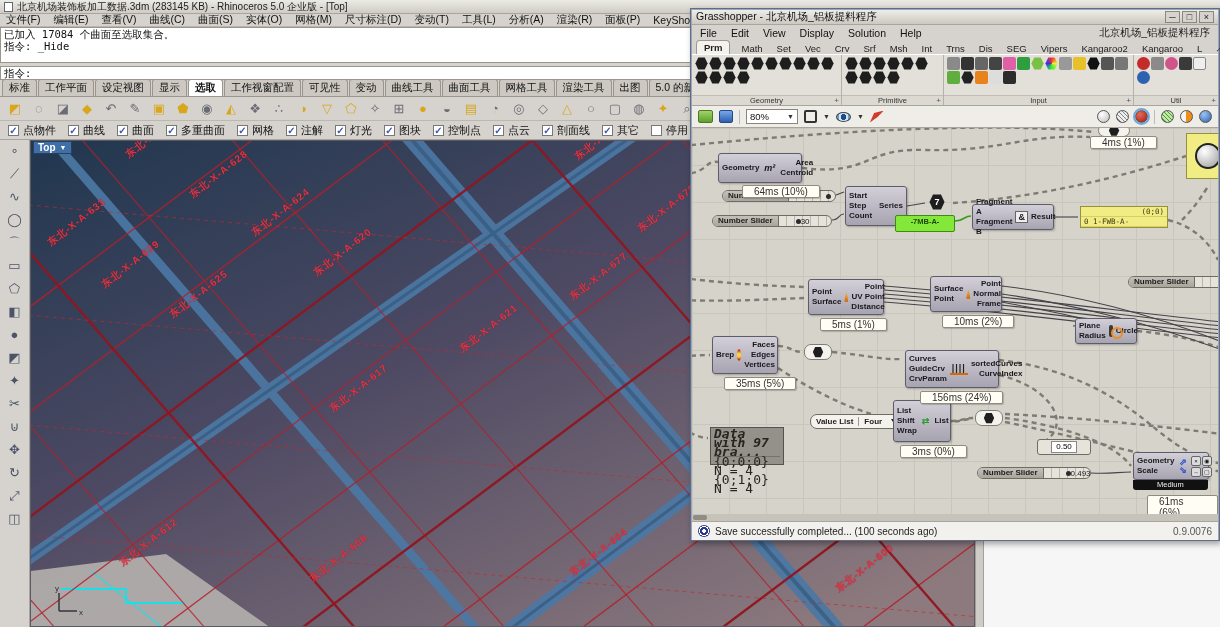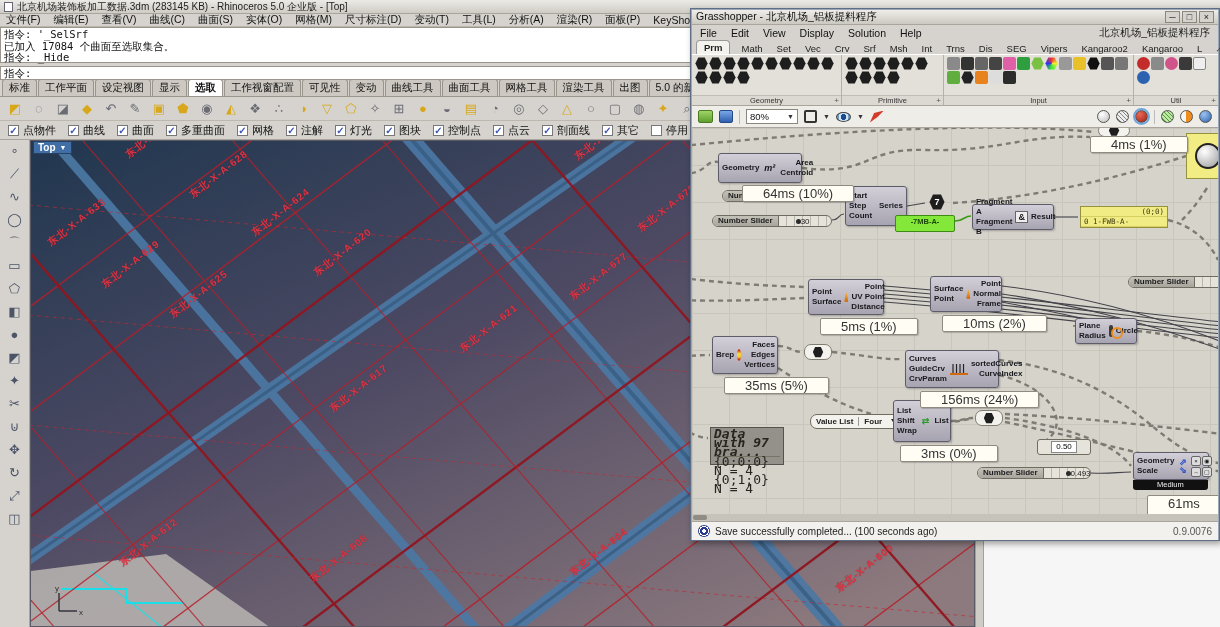--- a/index.html
+++ b/index.html
@@ -80,21 +80,21 @@
   .gout{margin-left:auto;text-align:right}
   .gout span{text-align:right}
   .gicon{font-size:9px;font-weight:bold;color:#15151a;padding:0 2px;}
   .cone{width:11px;height:10px;background:linear-gradient(#f6b33c,#d2690d);clip-path:polygon(50% 0,100% 85%,85% 100%,15% 100%,0 85%);font-style:normal}
   .burst{width:12px;height:12px;background:radial-gradient(circle,#f6d23c 30%,#d23a10 70%);border-radius:50%;font-style:normal}
   .bars{font-style:normal;font-size:9px;letter-spacing:1px;color:#222;border-bottom:2px solid #d2690d}
   .sharr{font-style:normal;color:#2c9a2c;font-size:9px;line-height:8px}
   .circ{width:12px;height:12px;background:#3a3a3a;border-radius:2px;position:relative;font-style:normal}
   .circ:after{content:"";position:absolute;left:2px;top:2px;width:8px;height:8px;border:2px solid #ef8d1c;border-radius:50%}
   .zarr{font-style:normal;color:#2d52cc;font-size:9px;line-height:8px}
-  .tip{background:#fffdf4;border:1px solid #8f8b80;border-radius:2px;font-size:13px;color:#333;padding:0 20px;z-index:6;box-shadow:1px 1px 1px rgba(0,0,0,.2)}
+  .tip{background:#fffdf4;border:1px solid #8f8b80;border-radius:2px;font-size:10px;color:#333;padding:0 11px;z-index:6;box-shadow:1px 1px 1px rgba(0,0,0,.2)}
   .sld{height:12px;background:#e6e3db;border:1px solid #6f6c62;border-radius:6px;display:flex;align-items:center;z-index:3;cursor:pointer}
   .sldl{background:linear-gradient(#c4c1b9,#a8a59d);border-right:1px solid #6f6c62;border-radius:6px 0 0 6px;font-size:8px;font-weight:bold;color:#1c1c1c;padding:0 5px;height:100%;line-height:10px}
   .sldt{flex:1;position:relative;height:100%;background:repeating-linear-gradient(90deg,transparent 0 7px,#b9b6ae 7px 8px)}
   .knb{position:absolute;top:2.5px;width:5px;height:5px;border-radius:50%;background:#2b2b2b}
   .sldv{position:absolute;top:0;font-size:8px;color:#222;line-height:11px}
   .ypanel{background:#f2ec84;border:1px solid #96913f;z-index:3;font-family:"DejaVu Sans Mono",monospace;font-size:7.5px;color:#3c3a10;cursor:pointer}
   .ypanel div{padding:0 3px;border-bottom:1px solid #d6cf62;line-height:9px;text-align:right}
   .ypanel div.l{text-align:left}
   .gpanel{background:#84e83a;border:1px solid #3f8a14;border-radius:2px;z-index:3;font-size:7.5px;color:#1d4a08;text-align:center;line-height:11px;font-weight:bold}
   .dpanel{background:#94918a;border:1px solid #55534d;z-index:3;font-size:13px;color:#26251f;padding:1px 3px;cursor:pointer}
@@ -140,21 +140,20 @@
     <span>变动(T)</span>
     <span>工具(L)</span>
     <span>分析(A)</span>
     <span>渲染(R)</span>
     <span>面板(P)</span>
     <span>KeyShot 4</span>
     <span>SectionTools</span>
     <span>说明(H)</span>
   </div>
   <div class="r-cmd ab">
-    <div>指令: '_SelSrf</div>
     <div>已加入 17084 个曲面至选取集合。</div>
     <div>指令: _Hide</div>
   </div>
   <div class="r-prompt ab">
     <span>指令:</span>
   </div>
   <div class="r-tabs ab">
     <span class="r-tab">标准</span>
     <span class="r-tab">工作平面</span>
     <span class="r-tab">设定视图</span>

